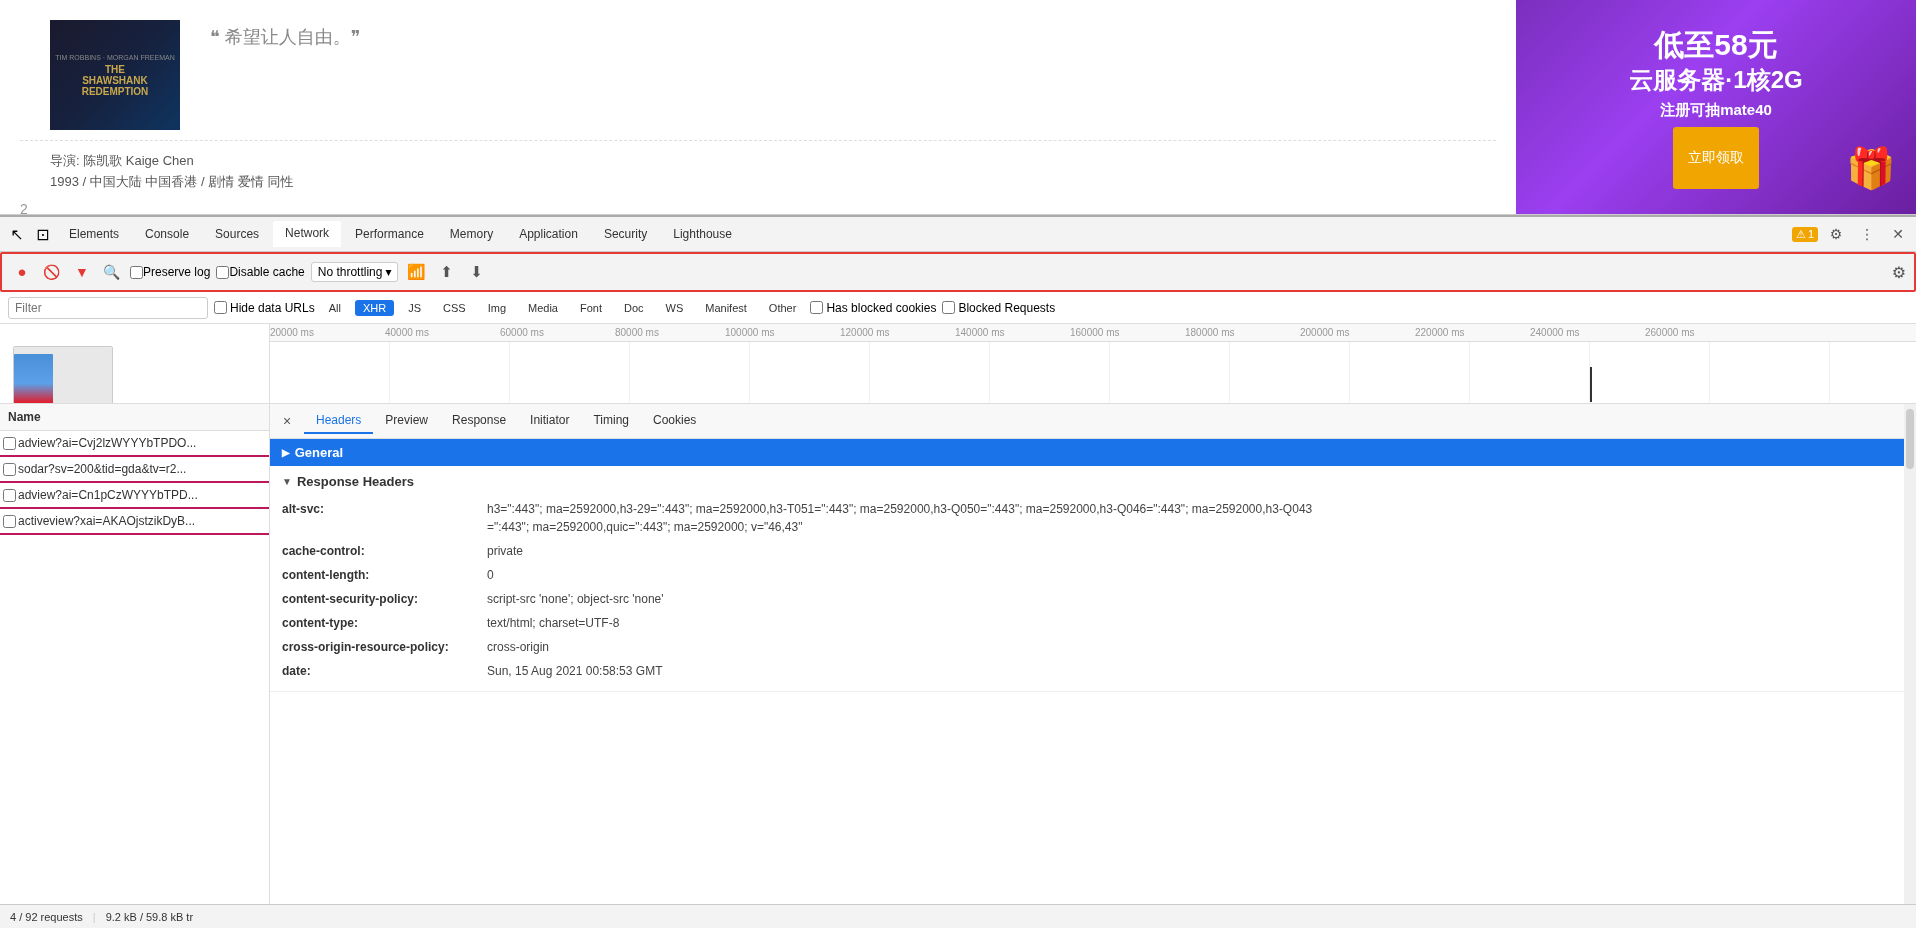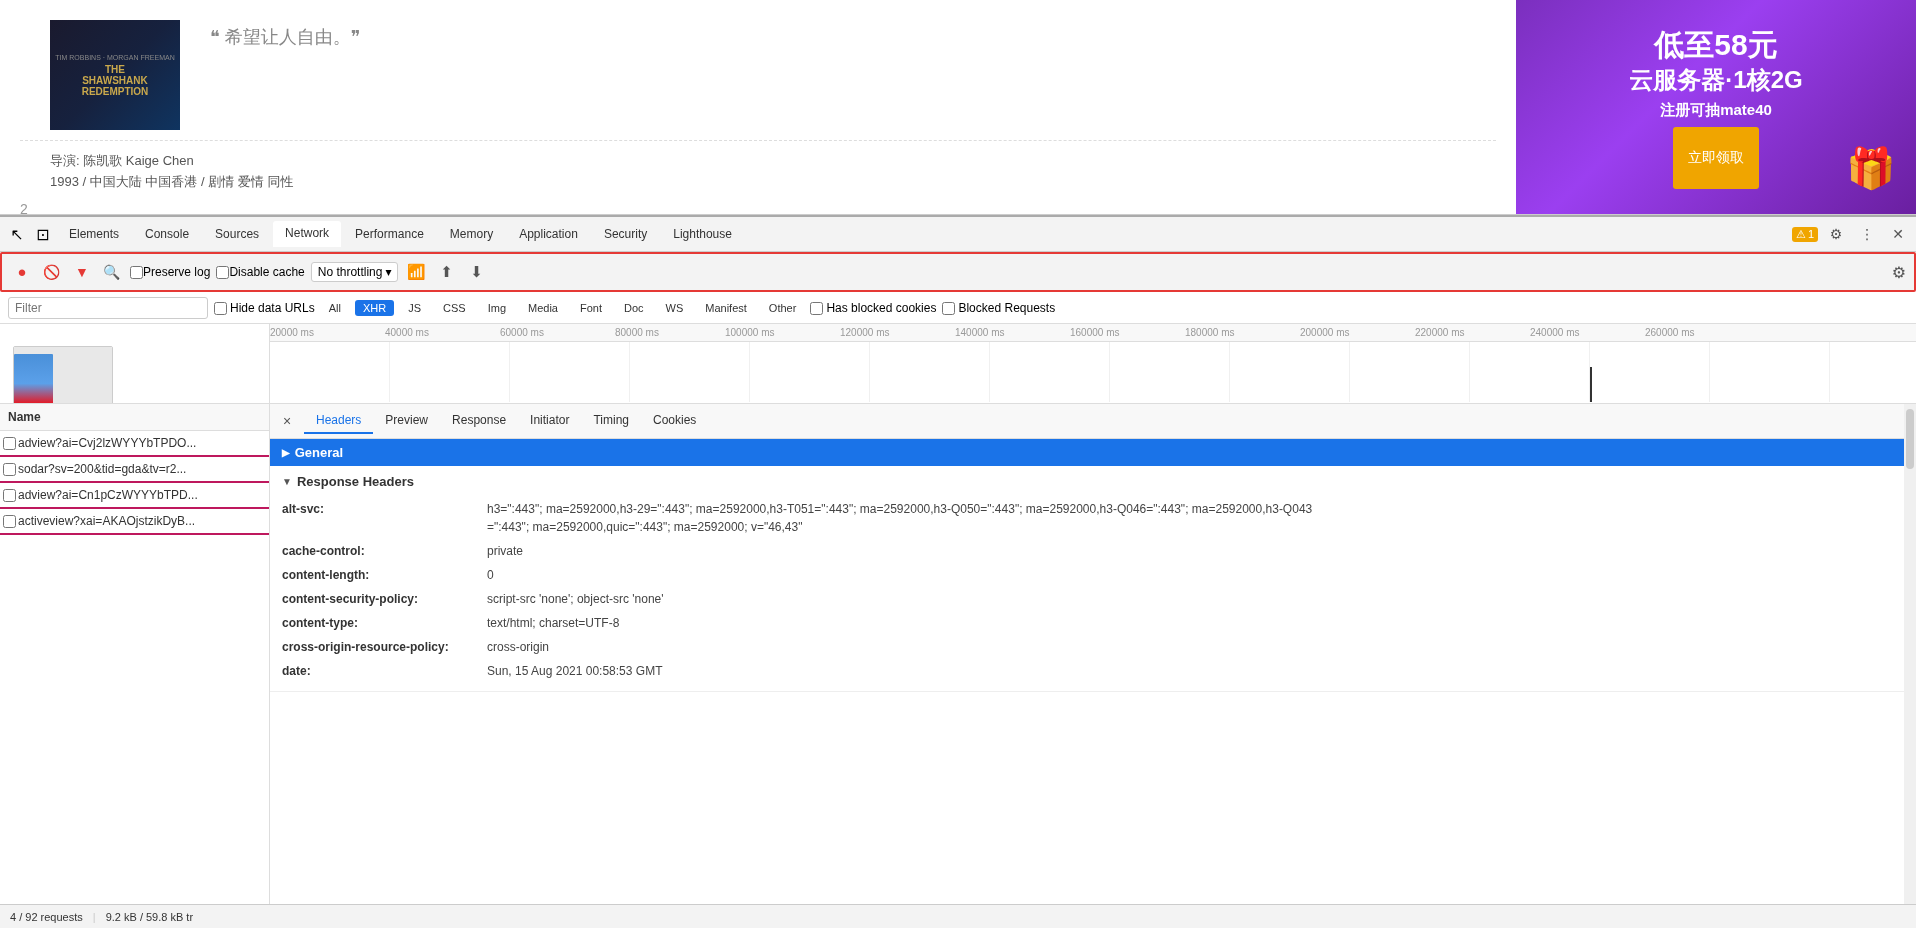--- a/index.html
+++ b/index.html
@@ -218,21 +218,21 @@
     .filter-input {
       width: 200px;
       height: 22px;
       border: 1px solid #ccc;
       border-radius: 3px;
       padding: 0 6px;
       font-size: 12px;
     }
     .filter-checkbox {
       display: flex;
-      align-items: flex-end;
+      align-items: center;
       gap: 3px;
       font-size: 12px;
       cursor: pointer;
       white-space: nowrap;
     }
     .filter-type-btn {
       padding: 2px 8px;
       font-size: 11px;
       cursor: pointer;
       border-radius: 3px;

